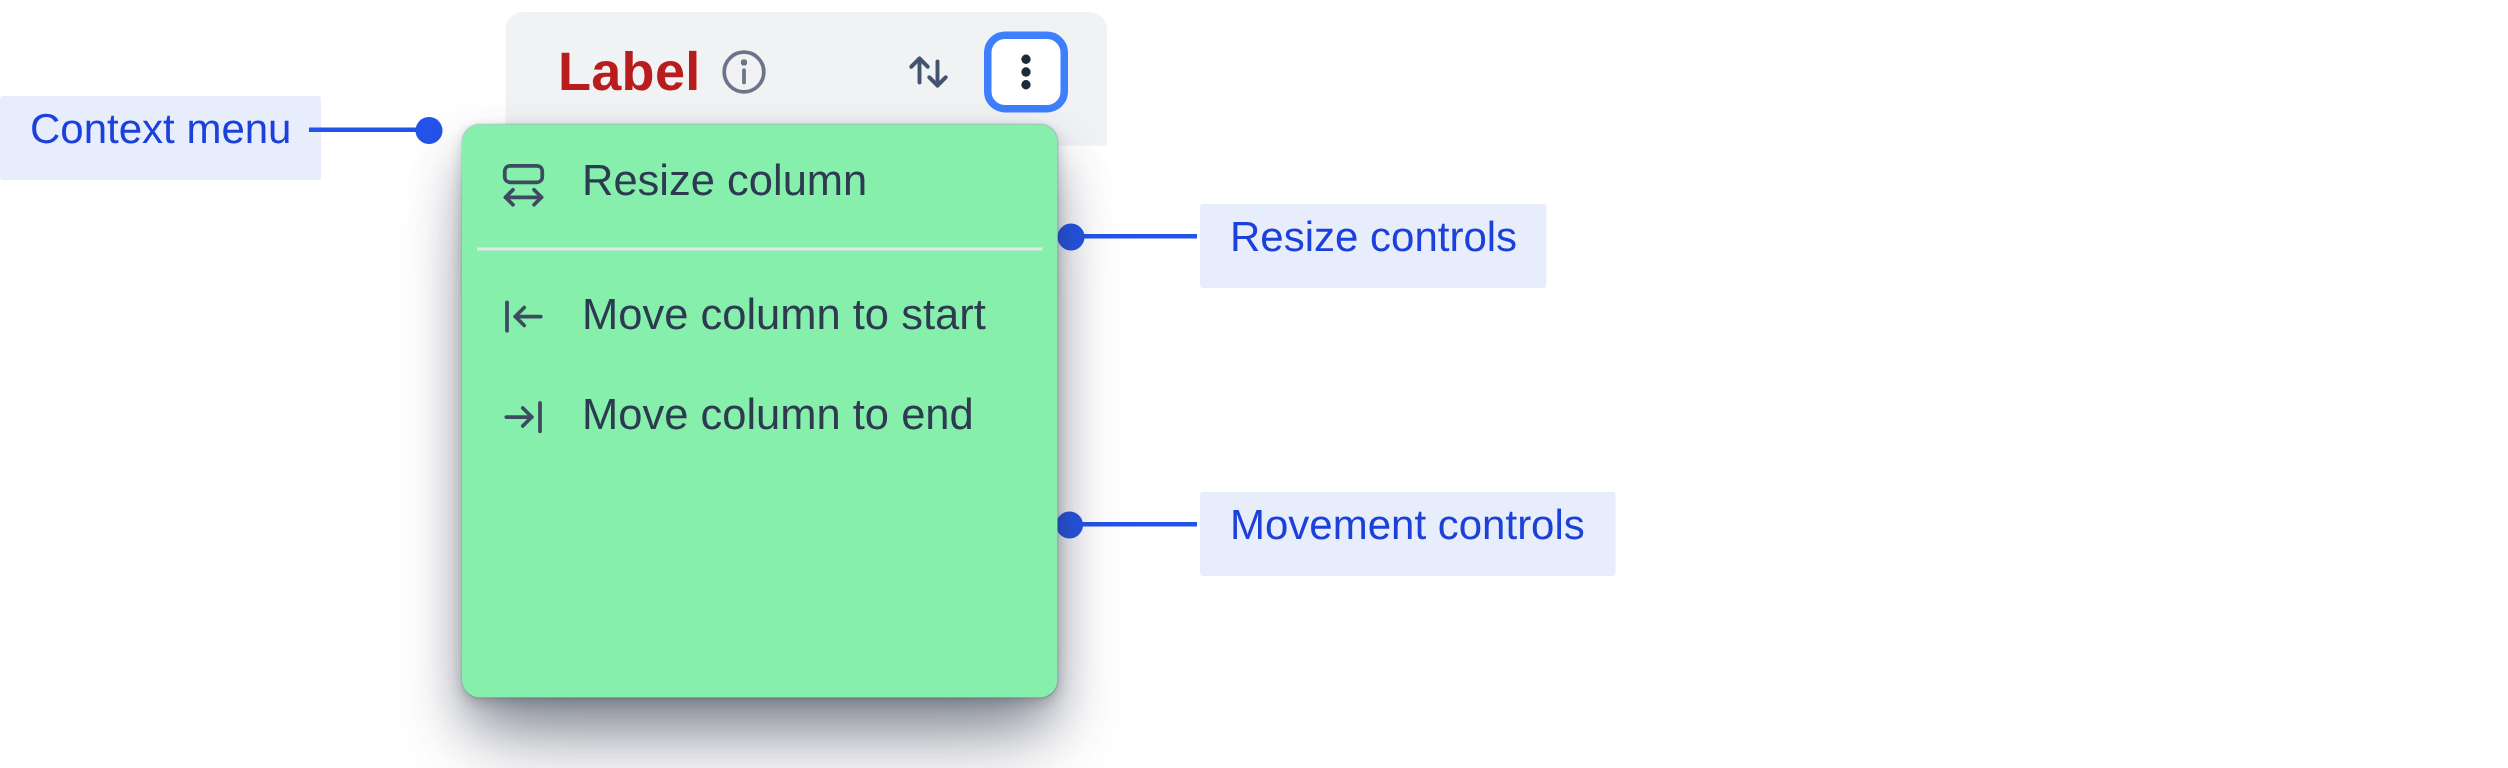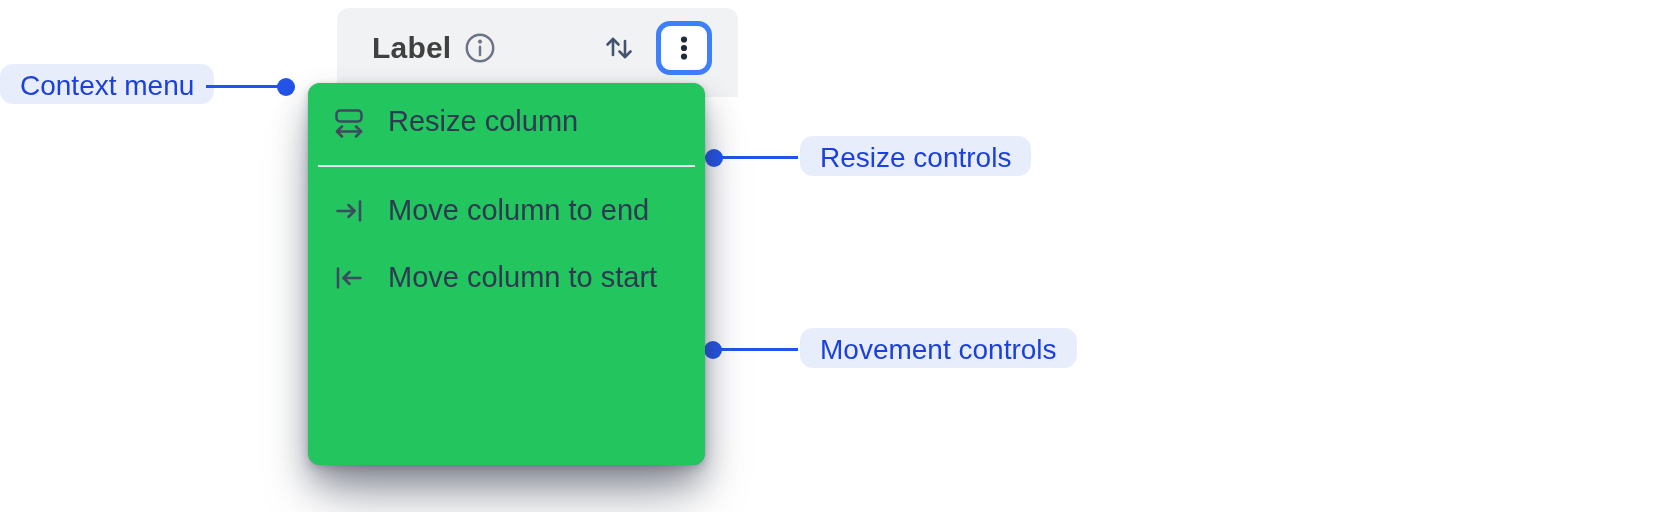--- a/index.html
+++ b/index.html
@@ -10,57 +10,57 @@
     -webkit-font-smoothing:antialiased;
   }
   
   .col-header{
     position:absolute;left:337px;top:8px;width:401px;height:89px;
     background:#f1f2f4;border-radius:12px 12px 0 0;
     display:flex;align-items:center;
     padding:0 26px 10px 35px;box-sizing:border-box;
   }
   .col-header .label{
-    font-size:30px;font-weight:700;color:#404040;letter-spacing:.2px;
+    font-size:36px;font-weight:700;color:#b91c1c;letter-spacing:.2px;
   }
   .hicon{display:inline-flex;align-items:center;justify-content:center;flex:none;}
   .info{margin-left:12px;color:#6b7588;}
   .spacer{flex:1;}
   .sort{color:#44546f;margin-right:20px;}
   .dots-btn{
     width:56px;height:54px;box-sizing:border-box;flex:none;
     background:#ffffff;border:5px solid #3d7ffc;border-radius:14px;
     display:flex;align-items:center;justify-content:center;
     color:#1f2a3d;cursor:pointer;padding:0;
   }
   
   .menu{
     position:absolute;left:308px;top:83px;width:397px;height:382px;
-    background:#22c55e;border-radius:12px;box-sizing:border-box;
+    background:#86efac;border-radius:12px;box-sizing:border-box;
     padding:5px 0 0 0;
     box-shadow:
       0 0 1px rgba(9,30,66,.30),
       0 3px 8px rgba(40,50,70,.22),
       0 18px 34px -2px rgba(46,56,76,.45),
       0 42px 52px -14px rgba(60,66,82,.35);
     z-index:2;
   }
   .menu-item{
     height:67px;display:flex;align-items:center;gap:22px;
     padding:0 24px;cursor:pointer;
   }
   .menu-item .mi-icon{color:#3e4a61;display:inline-flex;flex:none;}
   .menu-item .mi-label{
     font-size:29px;color:#2e3a50;white-space:nowrap;
   }
   .menu-divider{height:2px;background:#e5e7eb;margin:10px 10px;}
   
   .pill{
-    position:absolute;height:40px;line-height:44px;
-    background:#e8edfc;border-radius:13px;padding:0 20px;
+    position:absolute;height:56px;line-height:44px;
+    background:#e8edfc;border-radius:2px;padding:0 20px;
     font-size:28px;font-weight:500;color:#1c41da;white-space:nowrap;
   }
   .leader{position:absolute;height:3px;background:#2353e8;}
   .dot{position:absolute;width:18px;height:18px;border-radius:50%;background:#2353e8;}
   svg{display:block;}
 </style>
 </head>
 <body>
 
 <div class="col-header">
@@ -111,37 +111,37 @@
     <span class="mi-label">Resize column</span>
   </div>
 
 
   <div class="menu-divider"></div>
 
 
   <div class="menu-item">
     <span class="mi-icon">
       <svg width="34" height="34" viewBox="0 0 34 34" fill="none" stroke="currentColor" stroke-width="2.5" stroke-linecap="round" stroke-linejoin="round">
+        <path d="M6 7.5 V26.5"></path>
+        <path d="M28.5 17 H11.5"></path>
+          <path d="M17.5 11 L11.5 17 L17.5 23"></path>
+      </svg>
+    </span>
+    <span class="mi-label">Move column to start</span>
+  </div>
+
+  <div class="menu-item">
+    <span class="mi-icon">
+      <svg width="34" height="34" viewBox="0 0 34 34" fill="none" stroke="currentColor" stroke-width="2.5" stroke-linecap="round" stroke-linejoin="round">
         <path d="M28 7.5 V26.5"></path>
         <path d="M5.5 17 H22.5"></path>
           <path d="M16.5 11 L22.5 17 L16.5 23"></path>
       </svg>
     </span>
     <span class="mi-label">Move column to end</span>
-  </div>
-
-  <div class="menu-item">
-    <span class="mi-icon">
-      <svg width="34" height="34" viewBox="0 0 34 34" fill="none" stroke="currentColor" stroke-width="2.5" stroke-linecap="round" stroke-linejoin="round">
-        <path d="M6 7.5 V26.5"></path>
-        <path d="M28.5 17 H11.5"></path>
-          <path d="M17.5 11 L11.5 17 L17.5 23"></path>
-      </svg>
-    </span>
-    <span class="mi-label">Move column to start</span>
   </div>
 
 </div>
 
 <div class="pill" style="left:0;top:64px;">Context menu</div>
 <div class="leader" style="left:206px;top:85px;width:72px;"></div>
 <div class="dot" style="left:277px;top:78px;"></div>
 
 <div class="dot" style="left:705px;top:149px;"></div>
 <div class="leader" style="left:722px;top:156px;width:76px;"></div>

